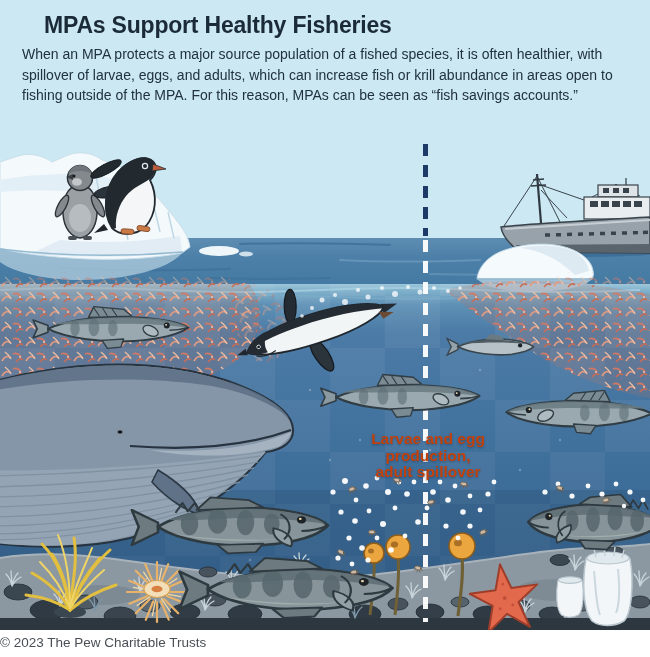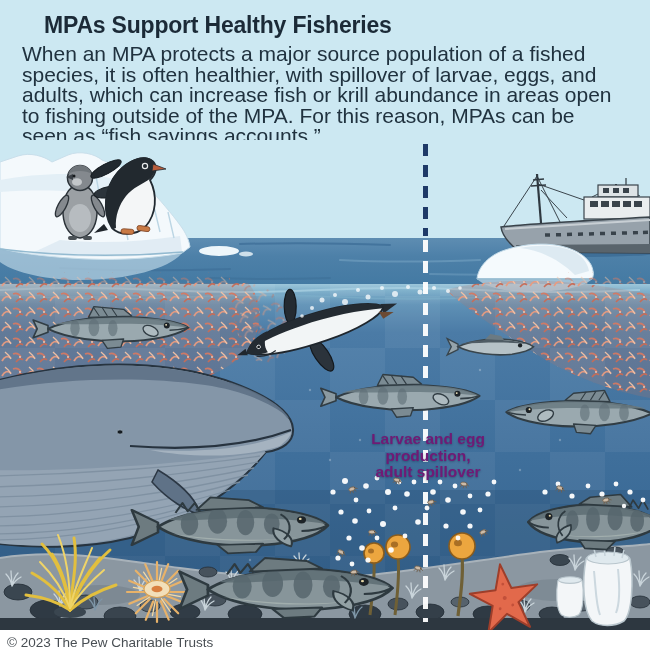--- a/index.html
+++ b/index.html
@@ -7,40 +7,40 @@
     position:relative;width:650px;height:657px;overflow:hidden;
     background:#cce8f2;font-family:"Liberation Sans",sans-serif;
   }
   .header{position:absolute;left:0;top:0;width:650px;height:140px;}
   .title{
     position:absolute;left:22px;top:12px;width:600px;
     font-size:23px;font-weight:800;letter-spacing:-0.2px;color:#1b2a37;margin-left:22px;
   }
   .desc{
     position:absolute;left:22px;top:44px;width:592px;
-    font-size:21px;line-height:20.5px;color:#20323f;
+    font-size:14px;line-height:20.5px;color:#20323f;
   }
   .zone-label{
     position:absolute;top:146px;height:22px;text-align:center;
     font-size:17.5px;font-weight:700;color:#2a4a80;
   }
   .zone-label.mpa{left:170px;width:250px;}
   .zone-label.fishing{left:428px;width:190px;}
   .scene{position:absolute;left:0;top:140px;width:650px;height:490px;}
   .caption{
     position:absolute;left:338px;top:431px;width:180px;
     text-align:center;white-space:pre-line;
-    font-size:15.5px;line-height:16.5px;font-weight:700;color:#701a75;
+    font-size:15.5px;line-height:16.5px;font-weight:700;color:#c2410c;
     text-shadow:0 1px 2px rgba(25,50,75,.45);
   }
   .footer{
     position:absolute;left:0;top:630px;width:650px;height:27px;background:#ffffff;
   }
   .footer .copyright{
-    display:block;padding-left:7px;line-height:26px;
+    display:block;padding-left:0;line-height:26px;
     font-size:13.5px;color:#494f54;
   }
 </style>
 </head>
 <body>
 
 <div class="canvas">
 
   <div class="header">
     <div class="title">MPAs Support Healthy Fisheries</div>

